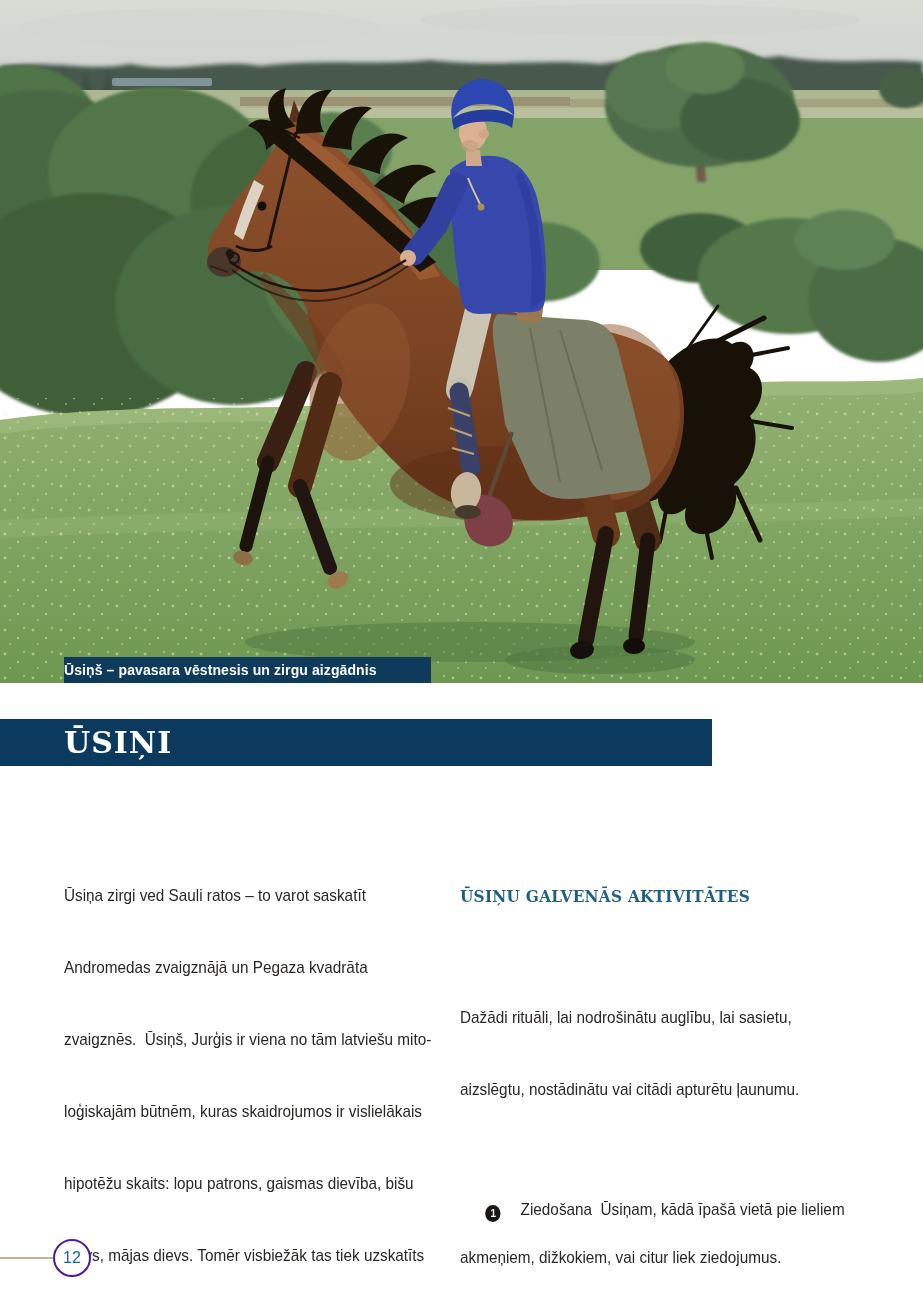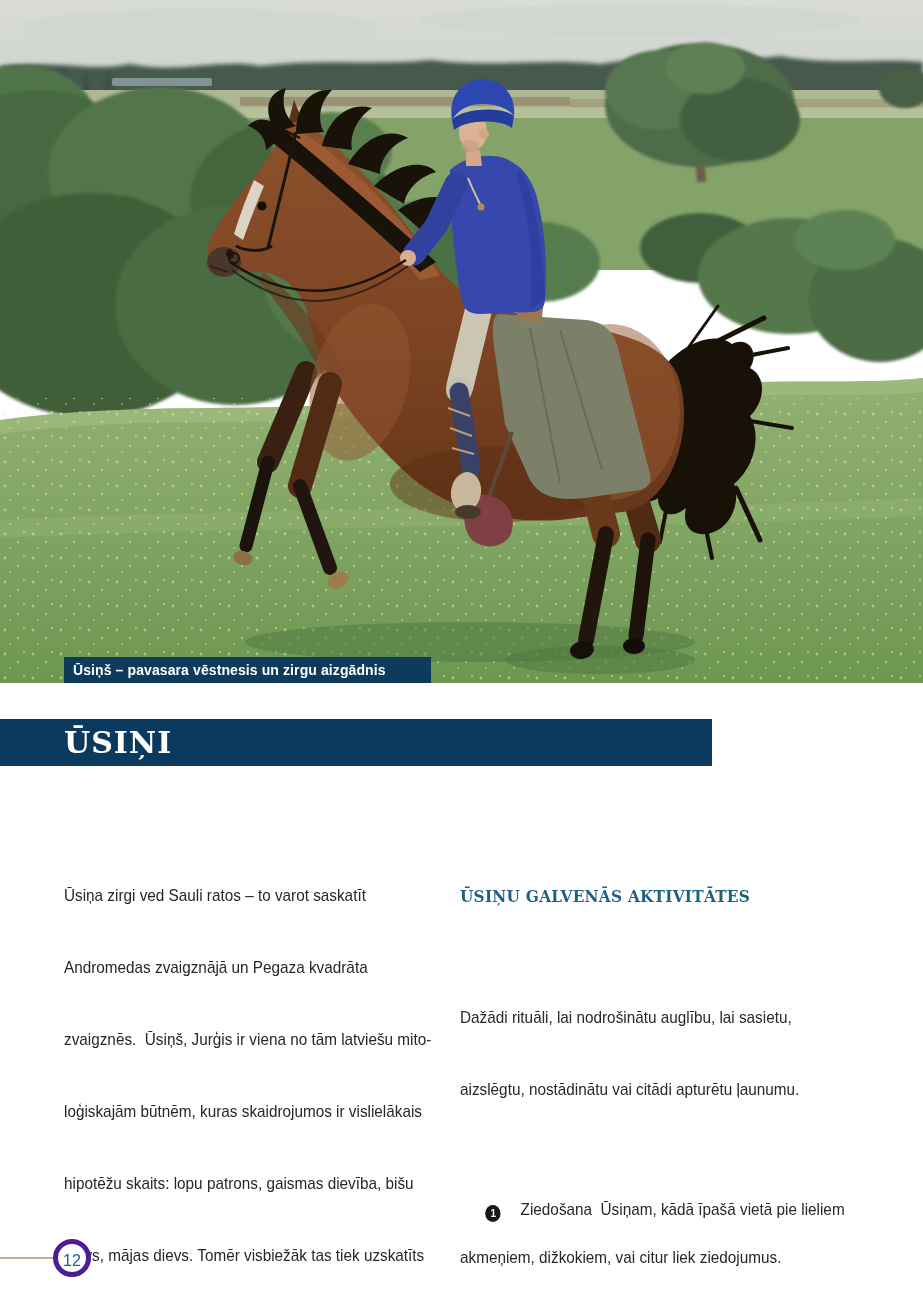--- a/index.html
+++ b/index.html
@@ -2,21 +2,21 @@
 <html><head>
 <meta charset="utf-8">
 <style>
   html,body{margin:0;padding:0;background:#ffffff;}
   .page{position:relative;width:923px;height:1292px;background:#ffffff;overflow:hidden;
         font-family:"Liberation Sans",sans-serif;color:#2a2725;}
 
   
   .photo{position:absolute;left:0;top:0;width:923px;height:683px;}
   .caption{position:absolute;left:64px;top:657px;width:367px;height:26px;
-           background:#0e3a5c;color:#ffffff;box-sizing:border-box;padding-left:9px;
+           background:#0e3a5c;color:#ffffff;box-sizing:border-box;padding-left:0;
            font:bold 14px/26px "Liberation Sans",sans-serif;letter-spacing:.1px;}
 
   
   .title-bar{position:absolute;left:0;top:719px;width:712px;height:47px;background:#0b3a5e;}
   .title-text{position:absolute;left:64px;top:5px;color:#ffffff;
               font:bold 30px/38px "DejaVu Serif",serif;letter-spacing:1px;}
 
   
   .col{position:absolute;font:17px/24px "Liberation Sans",sans-serif;color:#2a2725;
        white-space:pre;transform:scaleX(0.9);transform-origin:0 0;}
@@ -26,21 +26,21 @@
   .rheading{font:bold 17px/20px "DejaVu Serif",serif;color:#1f5f82;letter-spacing:.3px;
             margin:0 0 28px 0;}
   .itemnum{display:inline-block;width:17px;height:17px;border-radius:50%;
            background:#181512;color:#ffffff;text-align:center;
            font:bold 11px/17px "Liberation Sans",sans-serif;
            margin-right:22px;position:relative;top:2px;}
 
   
   .footer-line{position:absolute;left:0;top:1257px;width:53px;height:2px;background:#c7ae94;}
   .page-badge{position:absolute;left:53px;top:1239px;width:38px;height:38px;border-radius:50%;
-              border:5px solid #4c1d95;box-sizing:border-box;background:#ffffff;
+              border:2px solid #4c1d95;box-sizing:border-box;background:#ffffff;
               color:#17649f;text-align:center;
               font:500 16px/33px "Liberation Sans",sans-serif;}
 </style>
 </head>
 <body>
 
 <div class="page">
 
   <svg class="photo" viewBox="0 0 923 683" xmlns="http://www.w3.org/2000/svg">
     <defs>

